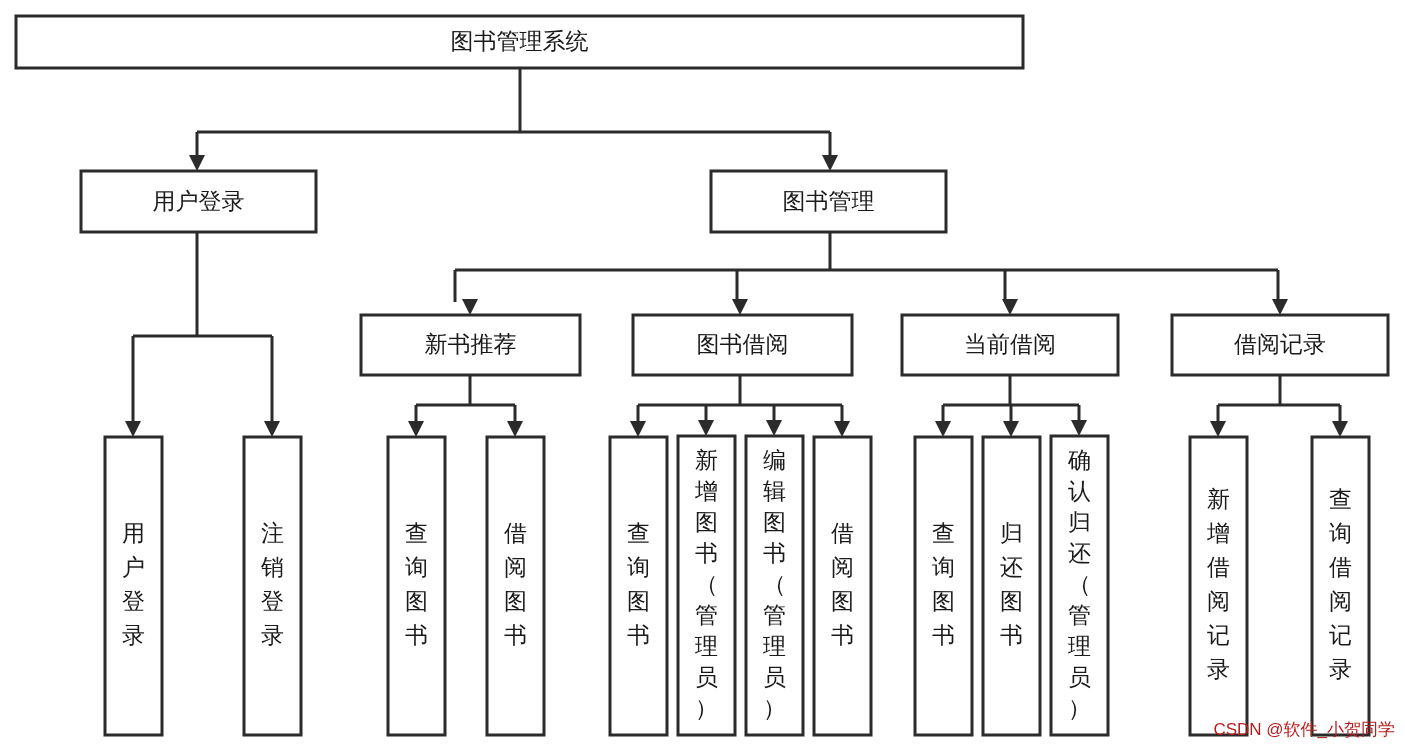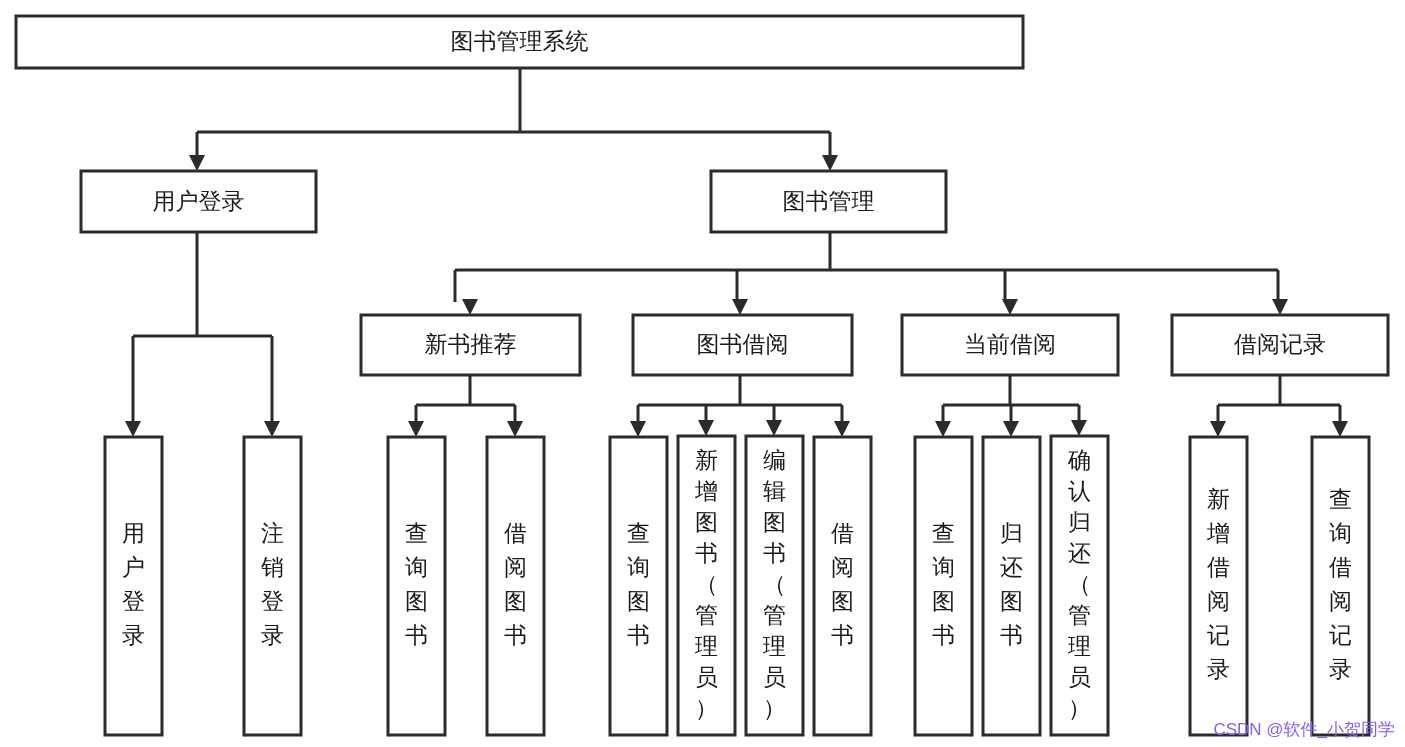--- a/index.html
+++ b/index.html
@@ -54,21 +54,21 @@
     text-orientation: upright;
     text-anchor: middle;
     letter-spacing: 3px;
   }
   .watermark {
     position: absolute;
     right: 10px;
     bottom: 6px;
     font-family: "Liberation Sans", "DejaVu Sans", sans-serif;
     font-size: 17px;
-    color: #8b5cf6;
+    color: #b91c1c;
     white-space: nowrap;
     user-select: none;
   }
 </style>
 </head>
 <body>
 
 <div id="diagram-root">
   <svg class="flow" viewBox="0 0 1405 747">
     <g id="connector-layer">

